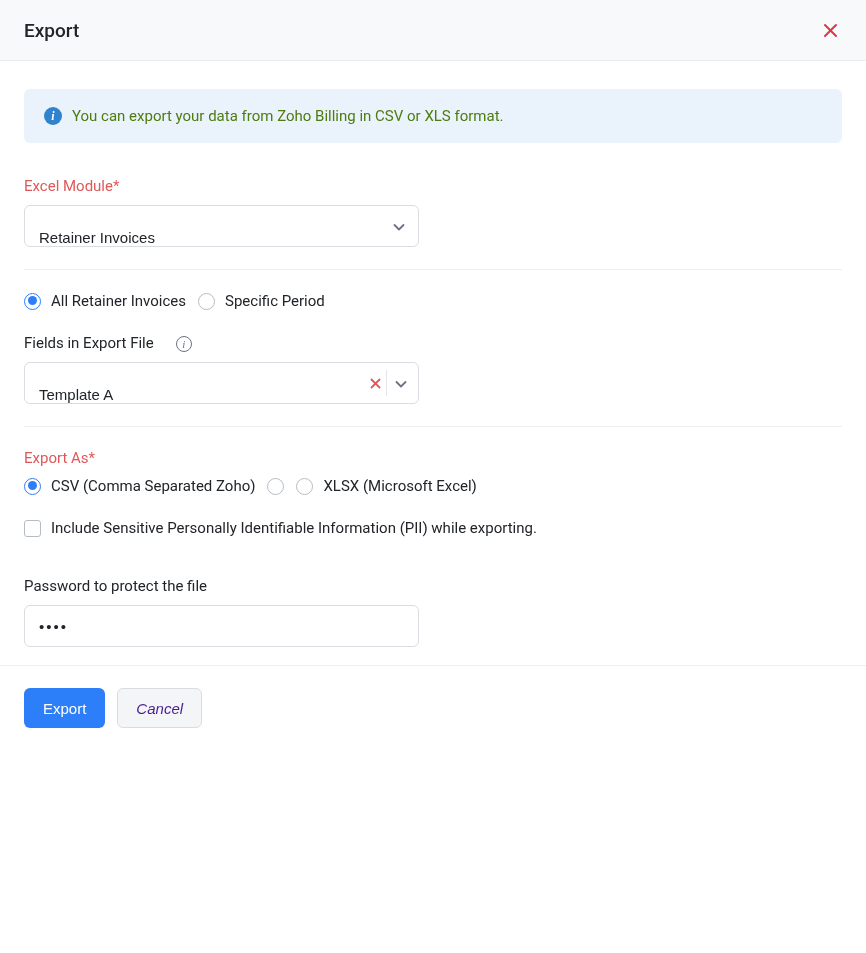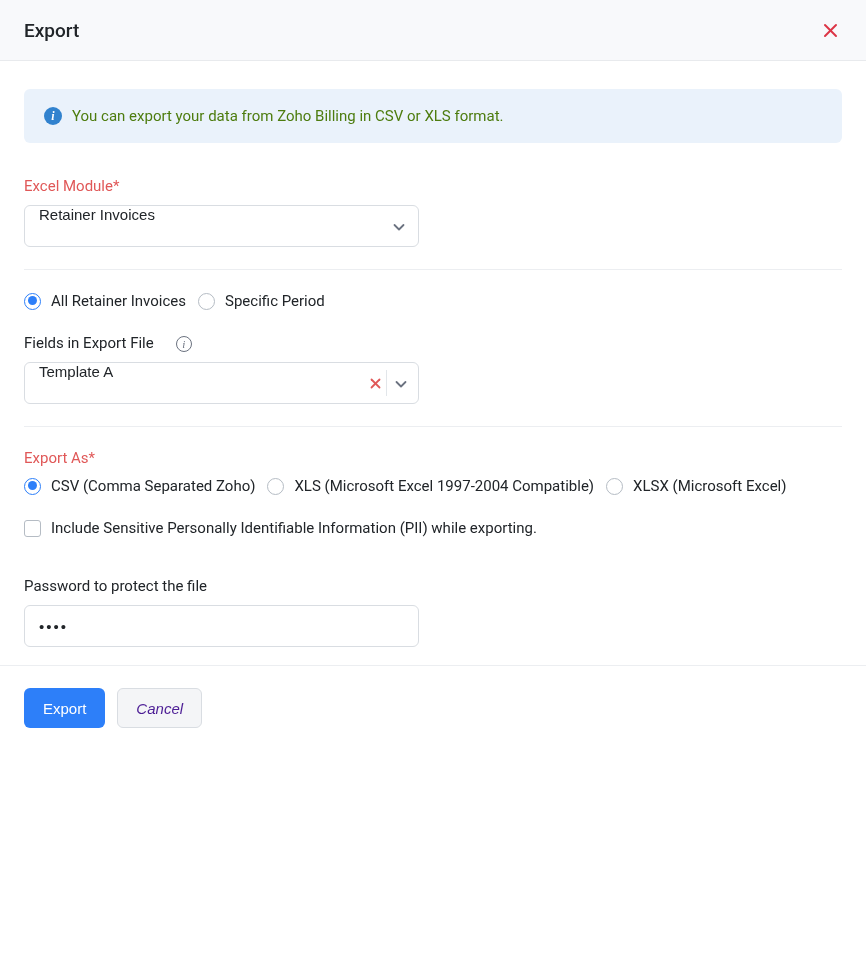--- a/index.html
+++ b/index.html
@@ -85,21 +85,21 @@
     height: 42px;
     border: 1px solid #d9dde2;
     border-radius: 6px;
     background: #fff;
     padding: 0 40px 0 14px;
     font-size: 15px;
     color: #212529;
     text-align: left;
     cursor: pointer;
     display: flex;
-    align-items: flex-start;
+    align-items: flex-end;
   }
   .select-caret {
     position: absolute;
     right: 14px;
     top: 50%;
     transform: translateY(-50%);
     pointer-events: none;
     color: #6b7280;
   }
   .select-clear {
@@ -323,21 +323,20 @@
   <hr class="divider">
 
   <label class="label label-required">Export As*</label>
   <div class="radio-group" style="margin-top:4px; margin-bottom:0;">
     <div class="radio-row">
       <span class="radio checked"></span>
       <span class="radio-label">CSV (Comma Separated Zoho)</span>
     </div>
     <div class="radio-row">
       <span class="radio"></span>
-      <span class="radio-label">XLS (Microsoft Excel 1997-2004 Compatible)</span>
     </div>
     <div class="radio-row">
       <span class="radio"></span>
       <span class="radio-label">XLSX (Microsoft Excel)</span>
     </div>
   </div>
 
   <div class="check-row">
     <span class="checkbox"></span>
     <span class="radio-label">Include Sensitive Personally Identifiable Information (PII) while exporting.</span>

